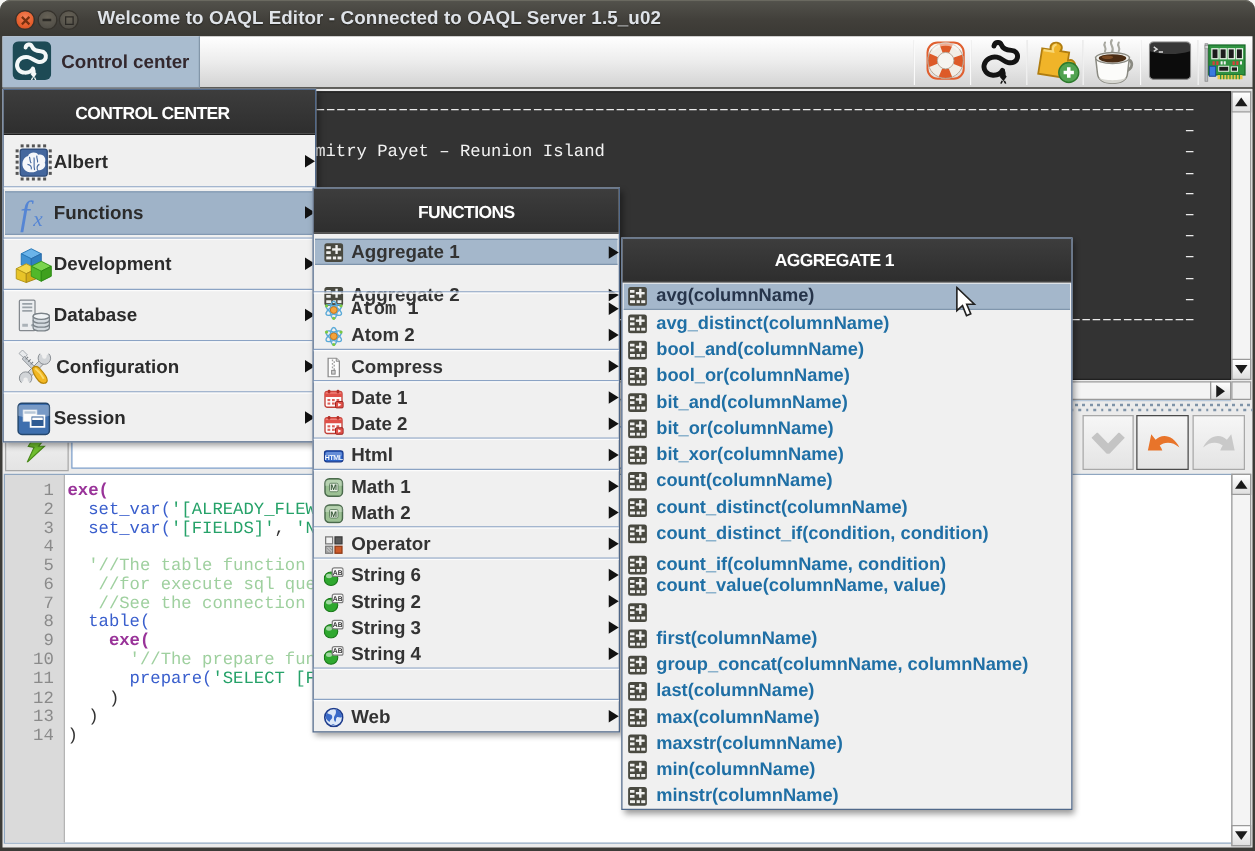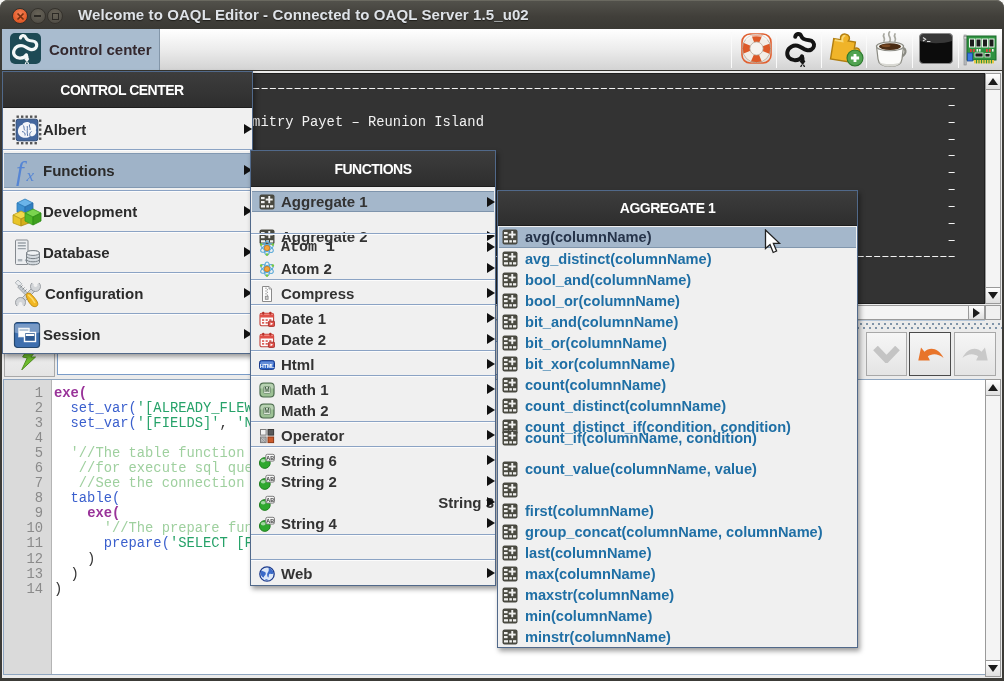--- a/index.html
+++ b/index.html
@@ -541,21 +541,21 @@
     <div class="mi2" style="top:320px;">
       <svg width="16" height="16" viewBox="0 0 16 16">
         <circle cx="5.8" cy="10" r="5.4" fill="#2fa82f" stroke="#187818" stroke-width="0.9"></circle>
         <ellipse cx="4.2" cy="7.8" rx="2.4" ry="1.8" fill="rgba(255,255,255,0.55)"></ellipse>
         <rect x="6.8" y="1.3" width="8.7" height="6.8" rx="1.6" fill="#f8f8f8" stroke="#7d7d7d" stroke-width="1"></rect>
         <text x="11.2" y="6.7" font-size="5.4" font-weight="bold" fill="#3a3a3a" font-family="Liberation Sans,sans-serif" text-anchor="middle">AB</text>
       </svg>
       <span class="lb">String 2</span>
       <div class="marrow" style="left:235px;top:5px"></div>
     </div>
-    <div class="mi2" style="top:341px;justify-content:space-between;">
+    <div class="mi2" style="top:341px;">
       <svg width="16" height="16" viewBox="0 0 16 16">
         <circle cx="5.8" cy="10" r="5.4" fill="#2fa82f" stroke="#187818" stroke-width="0.9"></circle>
         <ellipse cx="4.2" cy="7.8" rx="2.4" ry="1.8" fill="rgba(255,255,255,0.55)"></ellipse>
         <rect x="6.8" y="1.3" width="8.7" height="6.8" rx="1.6" fill="#f8f8f8" stroke="#7d7d7d" stroke-width="1"></rect>
         <text x="11.2" y="6.7" font-size="5.4" font-weight="bold" fill="#3a3a3a" font-family="Liberation Sans,sans-serif" text-anchor="middle">AB</text>
       </svg>
       <span class="lb">String 3</span>
       <div class="marrow" style="left:235px;top:5px"></div>
     </div>
     <div class="mi2" style="top:362px;">
@@ -726,21 +726,21 @@
           <rect x="2" y="7" width="3.6" height="2.2"></rect>
           <rect x="2" y="11.2" width="4" height="2.3"></rect>
           <rect x="7.3" y="11.2" width="2.6" height="2.3"></rect>
           <rect x="11" y="11.2" width="3.2" height="2.3"></rect>
           <rect x="9.3" y="2" width="1.9" height="7.2"></rect>
           <rect x="6.7" y="4.6" width="7" height="1.9"></rect>
         </g>
       </svg>
       <span class="lb">count_distinct_if(condition, condition)</span>
     </div>
-    <div class="mi3" style="top:236px">
+    <div class="mi3" style="top:250px">
       <svg width="16" height="16" viewBox="0 0 16 16">
         <rect x="0.5" y="0.5" width="15" height="15" rx="2" fill="#494940"></rect>
         <g fill="#f0f0ee">
           <rect x="2" y="3" width="3.6" height="2.2"></rect>
           <rect x="2" y="7" width="3.6" height="2.2"></rect>
           <rect x="2" y="11.2" width="4" height="2.3"></rect>
           <rect x="7.3" y="11.2" width="2.6" height="2.3"></rect>
           <rect x="11" y="11.2" width="3.2" height="2.3"></rect>
           <rect x="9.3" y="2" width="1.9" height="7.2"></rect>
           <rect x="6.7" y="4.6" width="7" height="1.9"></rect>

